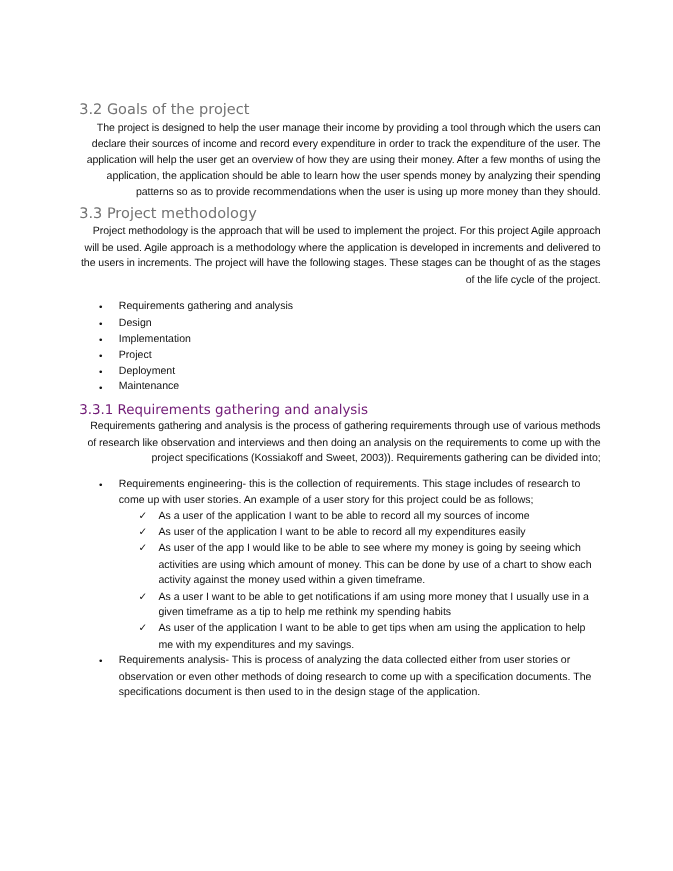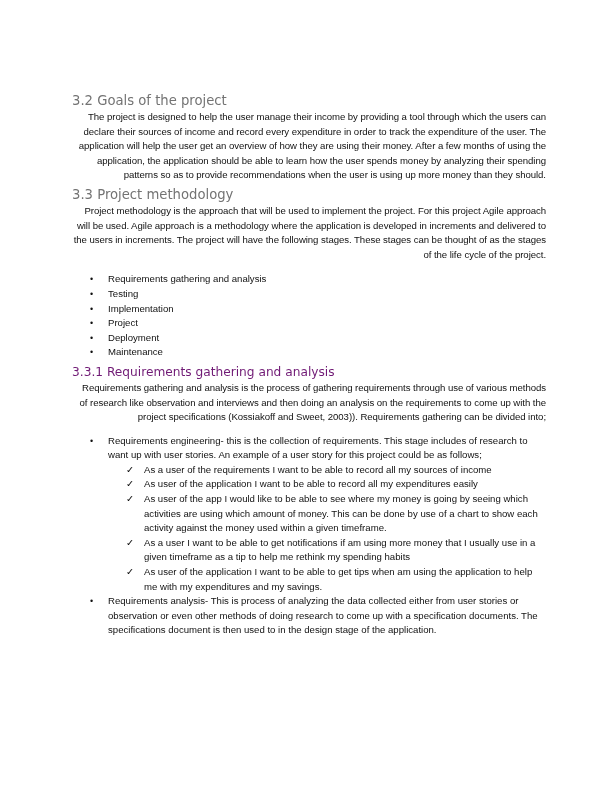--- a/index.html
+++ b/index.html
@@ -60,38 +60,38 @@
   <section class="sec-goals">
     <h2>3.2 Goals of the project</h2>
     <p>The project is designed to help the user manage their income by providing a tool through which the users can declare their sources of income and record every expenditure in order to track the expenditure of the user. The application will help the user get an overview of how they are using their money. After a few months of using the application, the application should be able to learn how the user spends money by analyzing their spending patterns so as to provide recommendations when the user is using up more money than they should.</p>
   </section>
 
   <section class="sec-method">
     <h2>3.3 Project methodology</h2>
     <p>Project methodology is the approach that will be used to implement the project. For this project Agile approach will be used. Agile approach is a methodology where the application is developed in increments and delivered to the users in increments. The project will have the following stages. These stages can be thought of as the stages of the life cycle of the project.</p>
     <ul class="stage-list">
       <li><span class="bullet">•</span><span>Requirements gathering and analysis</span></li>
-      <li><span class="bullet">•</span><span>Testing</span></li>
+      <li><span class="bullet">•</span><span>Design</span></li>
       <li><span class="bullet">•</span><span>Implementation</span></li>
       <li><span class="bullet">•</span><span>Project</span></li>
       <li><span class="bullet">•</span><span>Deployment</span></li>
       <li><span class="bullet">•</span><span>Maintenance</span></li>
     </ul>
   </section>
 
   <section class="sec-req">
     <h3>3.3.1 Requirements gathering and analysis</h3>
     <p>Requirements gathering and analysis is the process of gathering requirements through use of various methods of research like observation and interviews and then doing an analysis on the requirements to come up with the project specifications (Kossiakoff and Sweet, 2003)). Requirements gathering can be divided into;</p>
 
     <ul class="main-list">
       <li>
         <span class="bullet">•</span>
-        <span>Requirements engineering- this is the collection of requirements. This stage includes of research to want up with user stories. An example of a user story for this project could be as follows;</span>
+        <span>Requirements engineering- this is the collection of requirements. This stage includes of research to come up with user stories. An example of a user story for this project could be as follows;</span>
         <ul class="check-list">
-          <li><span class="check">✓</span><span>As a user of the requirements I want to be able to record all my sources of income</span></li>
+          <li><span class="check">✓</span><span>As a user of the application I want to be able to record all my sources of income</span></li>
           <li><span class="check">✓</span><span>As user of the application I want to be able to record all my expenditures easily</span></li>
           <li><span class="check">✓</span><span>As user of the app I would like to be able to see where my money is going by seeing which activities are using which amount of money. This can be done by use of a chart to show each activity against the money used within a given timeframe.</span></li>
           <li><span class="check">✓</span><span>As a user I want to be able to get notifications if am using more money that I usually use in a given timeframe as a tip to help me rethink my spending habits</span></li>
           <li><span class="check">✓</span><span>As user of the application I want to be able to get tips when am using the application to help me with my expenditures and my savings.</span></li>
         </ul>
       </li>
       <li>
         <span class="bullet">•</span>
         <span>Requirements analysis- This is process of analyzing the data collected either from user stories or observation or even other methods of doing research to come up with a specification documents. The specifications document is then used to in the design stage of the application.</span>
       </li>

